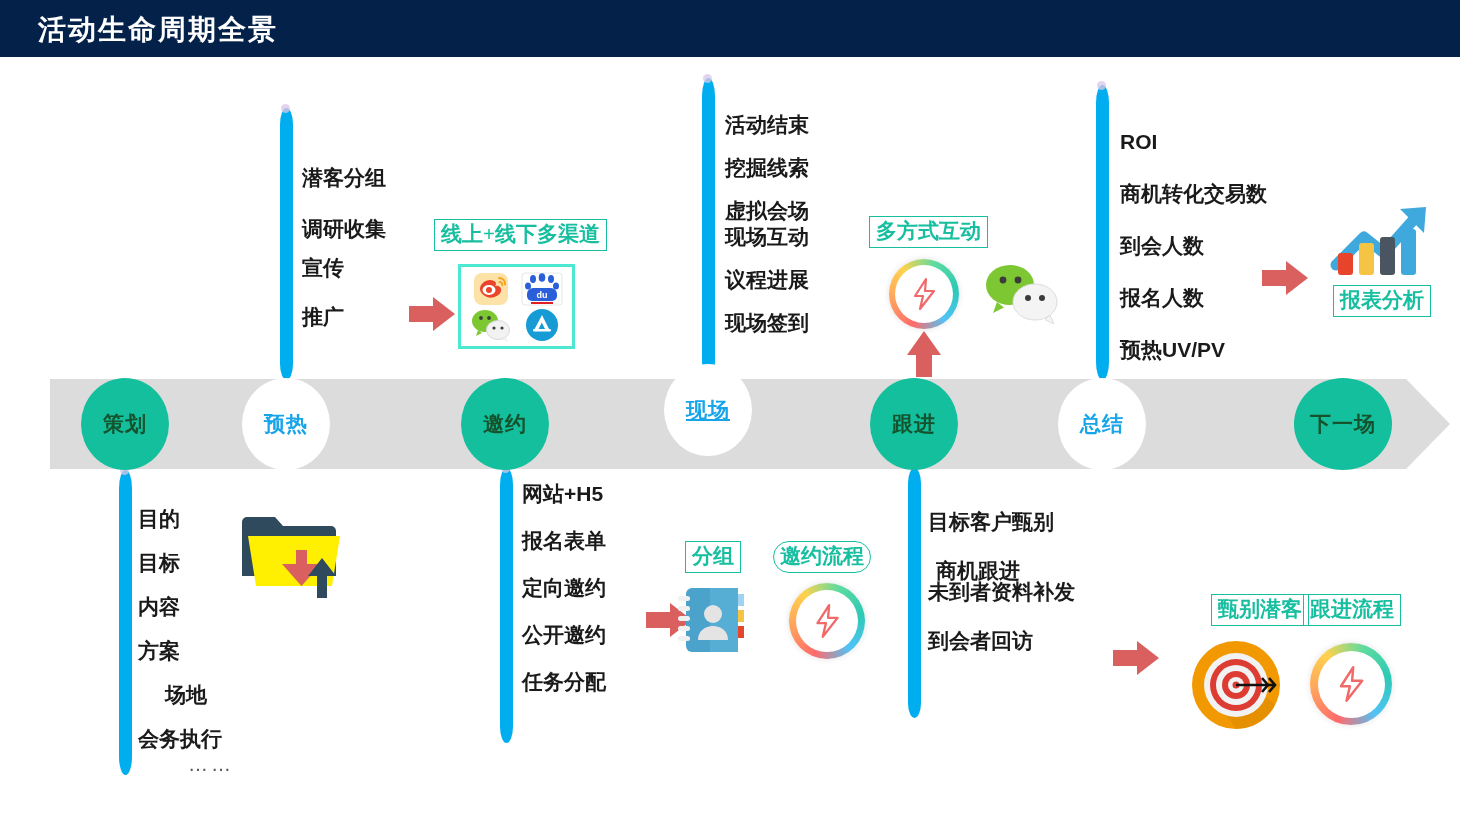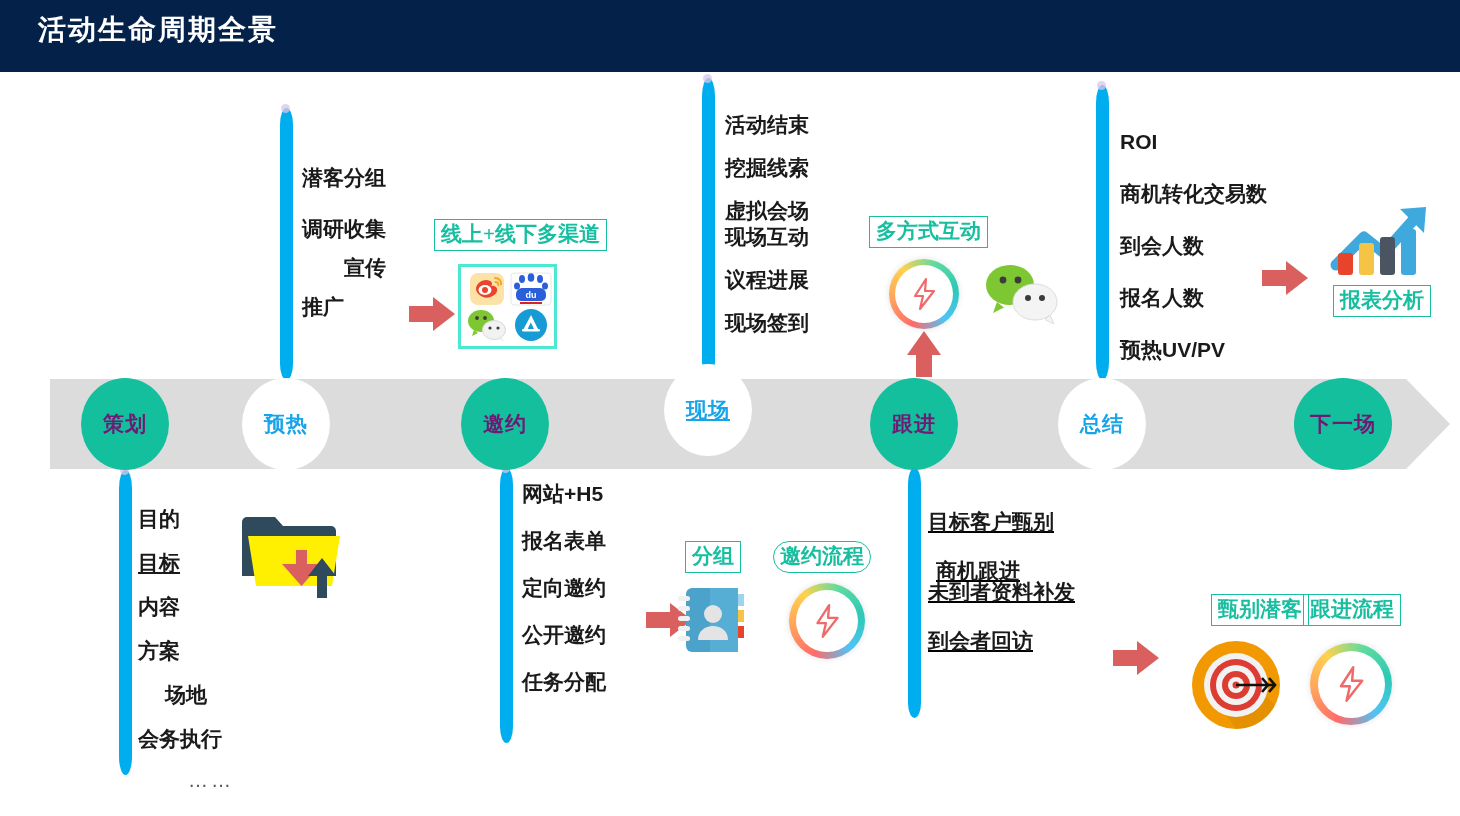--- a/index.html
+++ b/index.html
@@ -5,21 +5,21 @@
   html,body{margin:0;padding:0;}
   body{
     width:1460px;height:816px;
     background:#ffffff;
     font-family:"Liberation Sans","DejaVu Sans",sans-serif;
     overflow:hidden;
     position:relative;
   }
   
   .banner{
-    position:absolute;left:0;top:0;width:1460px;height:72px;
+    position:absolute;left:0;top:0;width:1460px;height:57px;
     background:#04214a;
   }
   .banner-title{
     position:absolute;left:38px;top:11px;
     color:#ffffff;font-size:28px;font-weight:700;letter-spacing:2px;
     white-space:nowrap;
   }
 
   
   .timeline-band{
@@ -33,21 +33,21 @@
     border-top:45px solid transparent;border-bottom:45px solid transparent;
     border-left:44px solid #dcdcdc;
   }
 
   
   .stage{
     position:absolute;width:88px;height:92px;border-radius:50%;
     display:flex;align-items:center;justify-content:center;
     font-size:21px;font-weight:700;letter-spacing:1px;
   }
-  .stage.filled{background:#13bf9d;color:#701a75;}
+  .stage.filled{background:#13bf9d;color:#14532d;}
   .stage.hollow{background:#ffffff;color:#18a4e8;}
   .stage.wide{width:98px;}
 
   
   .lens{
     position:absolute;width:13px;background:#00aeef;
     border-radius:50% / 6%;
   }
   .lens::before{
     content:"";position:absolute;left:1px;top:-4px;width:9px;height:9px;
@@ -148,32 +148,32 @@
 <div class="stage hollow" style="left:1058px;top:378px;">
   <span>总结</span>
 </div>
 <div class="stage filled wide" style="left:1294px;top:378px;">
   <span>下一场</span>
 </div>
 
 <div class="list" style="left:302px;top:167px;">
   <div class="li" style="margin-bottom:30px;">潜客分组</div>
   <div class="li" style="margin-bottom:18px;">调研收集</div>
-  <div class="li" style="margin-bottom:18px;text-align:right;">宣传</div>
+  <div class="li" style="margin-bottom:28px;">宣传</div>
   <div class="li">推广</div>
 </div>
 
 <div class="chip" style="left:434px;top:219px;">线上+线下多渠道</div>
 
 <div class="arrow-r" style="left:409px;top:297px;">
   <div class="shaft"></div>
     <div class="head"></div>
 </div>
 
-<div class="social-box" style="left:458px;top:264px;width:99px;height:85px;">
+<div class="social-box" style="left:458px;top:264px;width:117px;height:85px;">
   <div class="sicon">
     <svg class="ico-svg" width="38" height="34" viewBox="0 0 38 34">
       <rect x="2" y="1" width="34" height="32" rx="8" fill="#fde2a7"></rect>
       <path d="M8 17c0-6 8-11 14-8 3 1.5 2 4 1 5 4-1 7 2 6 5-1 5-9 8-14 6-4-1.6-7-5-7-8z" fill="#e8452c"></path>
       <ellipse cx="17" cy="18" rx="6.5" ry="5" fill="#fff"></ellipse>
       <circle cx="17" cy="18" r="3" fill="#e8452c"></circle>
       <path d="M27 6c4 0 6.5 2.8 6 6.4" stroke="#f5a623" stroke-width="2" fill="none" stroke-linecap="round"></path>
       <path d="M27.5 10c2 0 3 1.4 2.8 3.2" stroke="#f5a623" stroke-width="2" fill="none" stroke-linecap="round"></path>
     </svg>
   </div>
@@ -269,25 +269,25 @@
     <rect x="29" y="40" width="15" height="32" rx="3" fill="#f6c445"></rect>
     <rect x="50" y="34" width="15" height="38" rx="3" fill="#4a5561"></rect>
     <rect x="71" y="26" width="15" height="46" rx="3" fill="#3fa9dd"></rect>
   </svg>
 </div>
 
 <div class="chip" style="left:1333px;top:285px;">报表分析</div>
 
 <div class="list" style="left:138px;top:508px;">
   <div class="li" style="margin-bottom:23px;">目的</div>
-  <div class="li" style="margin-bottom:23px;text-decoration:underline;">目标</div>
+  <div class="li" style="margin-bottom:23px;">目标</div>
   <div class="li" style="margin-bottom:23px;">内容</div>
   <div class="li" style="margin-bottom:23px;">方案</div>
   <div class="li" style="margin-bottom:23px;text-align:center;">场地</div>
-  <div class="li" style="margin-bottom:20px;">会务执行</div>
+  <div class="li" style="margin-bottom:4px;">会务执行</div>
   <div class="ellipsis" style="margin-left:50px;">……</div>
 </div>
 
 <div style="position:absolute;left:238px;top:508px;">
   <svg class="ico-svg" width="110" height="100" viewBox="0 0 110 100">
     <path d="M4 14a5 5 0 0 1 5-5h28l8 9h48a5 5 0 0 1 5 5v45H4z" fill="#2e4a5c"></path>
     <path d="M10 28h92l-8 50H18z" fill="#ffef00"></path>
     <path d="M64 42h14V28l11 0v14h14l-19.5 22z" fill="#d9605f" transform="translate(-20,14)"></path>
     <path d="M62 88V66h-9l14-18 14 18h-9v22z" fill="#2e4a5c" transform="translate(17,2)"></path>
   </svg>
@@ -327,21 +327,21 @@
 </div>
 
 <div class="lightning" style="left:789px;top:583px;width:76px;height:76px;">
   <div class="inner" style="width:62px;height:62px;">
     <svg class="ico-svg" width="32" height="36" viewBox="0 0 30 34">
       <path d="M17 2L6 19h8l-3 13L25 14h-9z" fill="none" stroke="#f06a6a" stroke-width="2.2" stroke-linejoin="round"></path>
     </svg>
   </div>
 </div>
 
-<div class="list" style="left:928px;top:511px;text-decoration:underline;">
+<div class="list" style="left:928px;top:511px;">
   <div class="li" style="margin-bottom:28px;">目标客户甄别</div>
   <div class="li" style="margin-left:8px;">商机跟进</div>
   <div class="li" style="margin-bottom:28px;">未到者资料补发</div>
   <div class="li">到会者回访</div>
 </div>
 
 <div class="arrow-r" style="left:1113px;top:641px;">
   <div class="shaft"></div>
     <div class="head"></div>
 </div>

